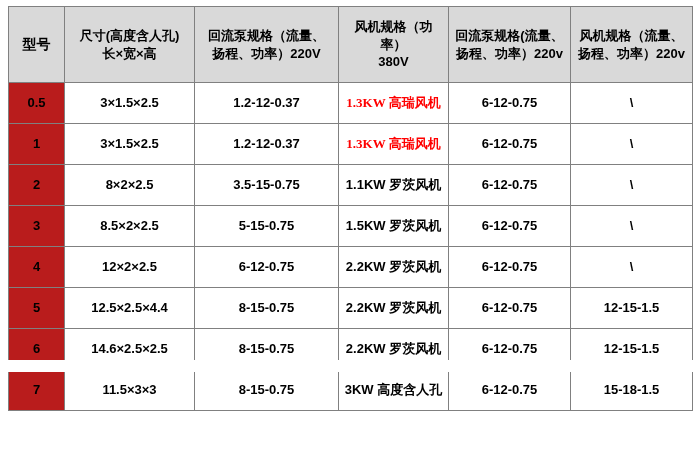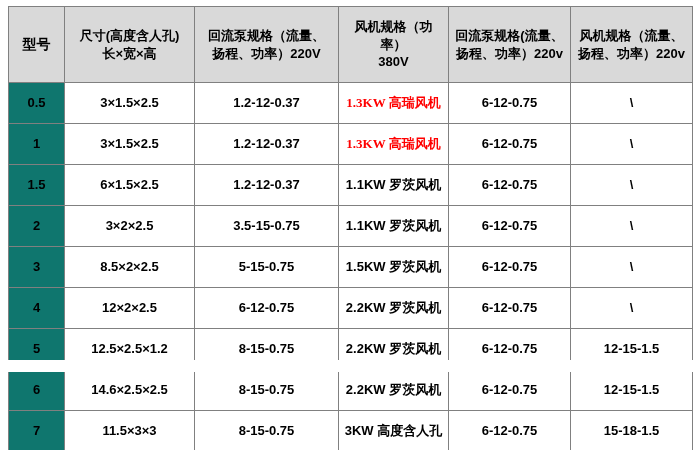--- a/index.html
+++ b/index.html
@@ -45,21 +45,21 @@
   }
   thead td {
     background: #d9d9d9;
     height: 76px;
     font-size: 13px;
   }
   thead td.model-head {
     font-size: 14px;
   }
   tbody td.model-col {
-    background: #0f766e;
+    background: #b91c1c;
     font-size: 13px;
   }
   tbody td {
     height: 41px;
     font-weight: normal;
   }
   tbody td.model-col {
     font-weight: bold;
   }
   .red {
@@ -134,30 +134,22 @@
           </tr>
           <tr>
             <td class="model-col"><span>1</span></td>
             <td><span>3×1.5×2.5</span></td>
             <td><span>1.2-12-0.37</span></td>
             <td><span class="red">1.3KW 高瑞风机</span></td>
             <td><span>6-12-0.75</span></td>
             <td><span>\</span></td>
           </tr>
           <tr>
-            <td class="model-col"><span>1.5</span></td>
-            <td><span>6×1.5×2.5</span></td>
-            <td><span>1.2-12-0.37</span></td>
-            <td><span>1.1KW 罗茨风机</span></td>
-            <td><span>6-12-0.75</span></td>
-            <td><span>\</span></td>
-          </tr>
-          <tr>
             <td class="model-col"><span>2</span></td>
-            <td><span>3×2×2.5</span></td>
+            <td><span>8×2×2.5</span></td>
             <td><span>3.5-15-0.75</span></td>
             <td><span>1.1KW 罗茨风机</span></td>
             <td><span>6-12-0.75</span></td>
             <td><span>\</span></td>
           </tr>
           <tr>
             <td class="model-col"><span>3</span></td>
             <td><span>8.5×2×2.5</span></td>
             <td><span>5-15-0.75</span></td>
             <td><span>1.5KW 罗茨风机</span></td>
@@ -167,21 +159,21 @@
           <tr>
             <td class="model-col"><span>4</span></td>
             <td><span>12×2×2.5</span></td>
             <td><span>6-12-0.75</span></td>
             <td><span>2.2KW 罗茨风机</span></td>
             <td><span>6-12-0.75</span></td>
             <td><span>\</span></td>
           </tr>
           <tr>
             <td class="model-col"><span>5</span></td>
-            <td><span>12.5×2.5×1.2</span></td>
+            <td><span>12.5×2.5×4.4</span></td>
             <td><span>8-15-0.75</span></td>
             <td><span>2.2KW 罗茨风机</span></td>
             <td><span>6-12-0.75</span></td>
             <td><span>12-15-1.5</span></td>
           </tr>
           <tr>
             <td class="model-col"><span>6</span></td>
             <td><span>14.6×2.5×2.5</span></td>
             <td><span>8-15-0.75</span></td>
             <td><span>2.2KW 罗茨风机</span></td>

